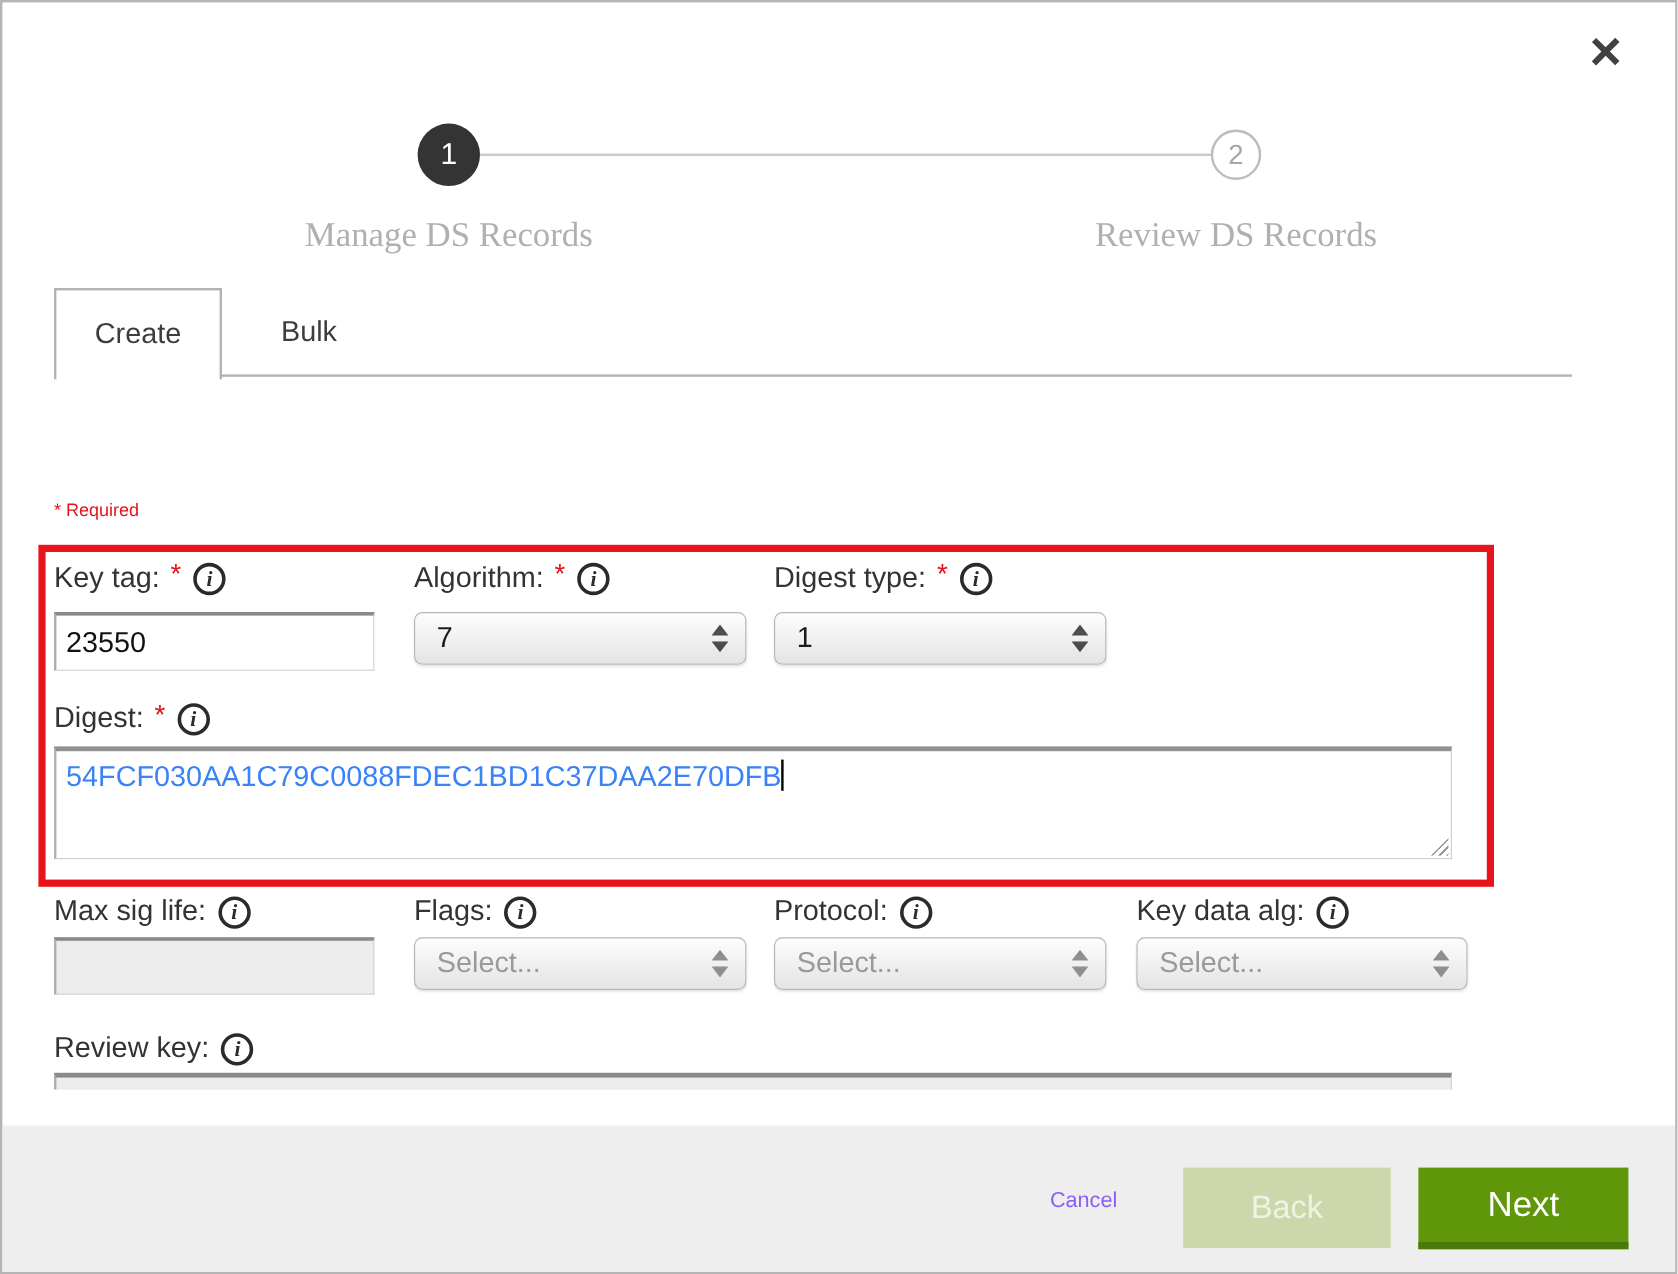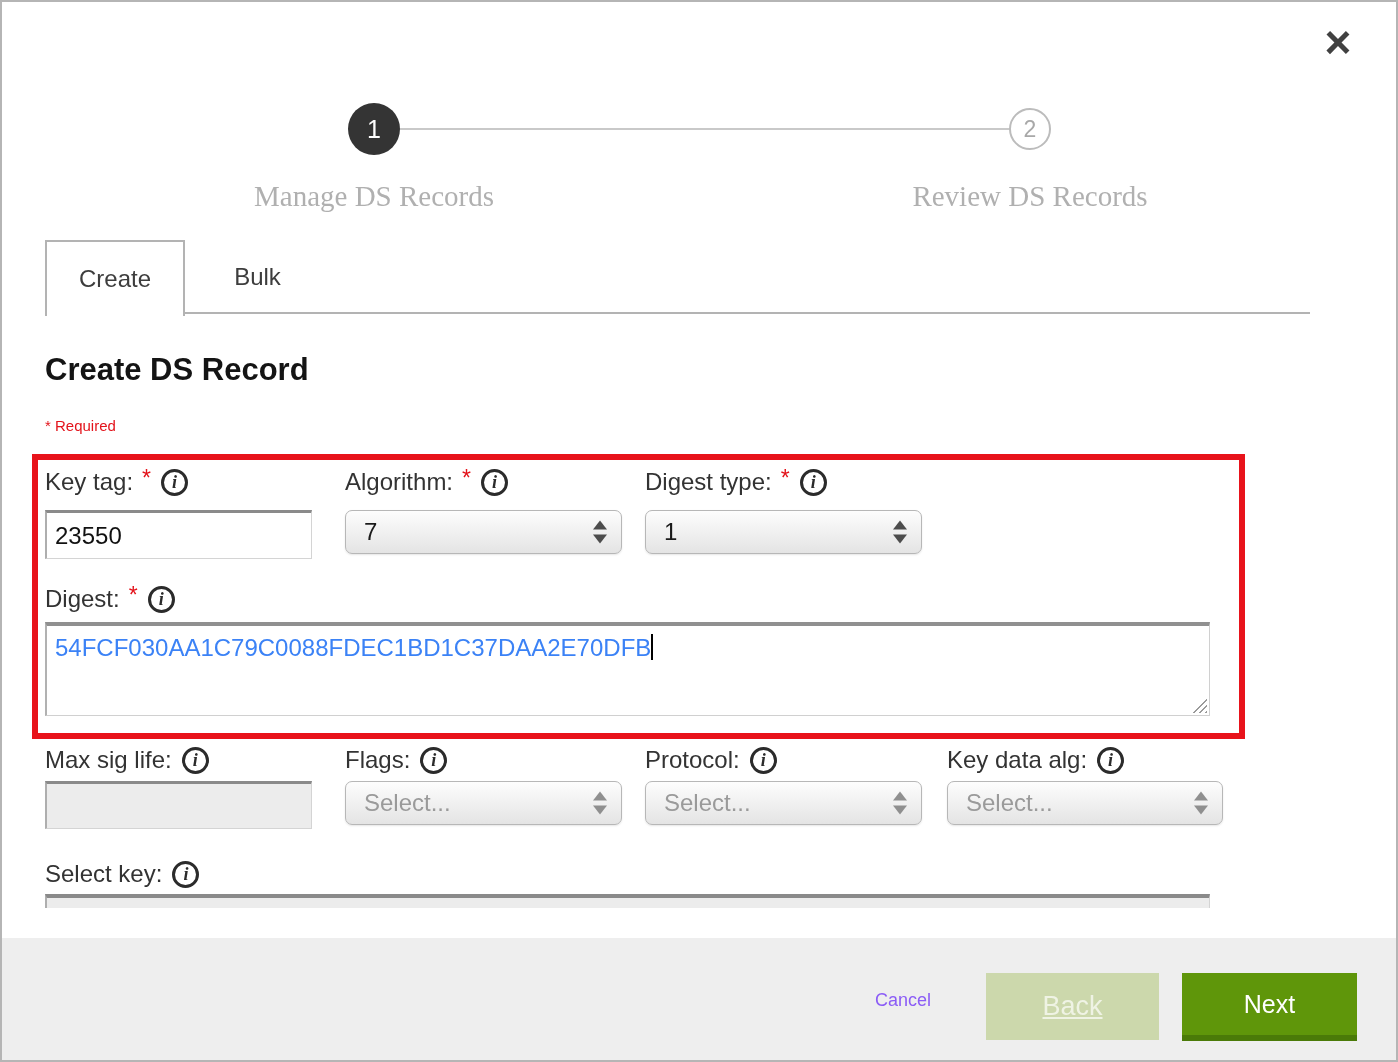--- a/index.html
+++ b/index.html
@@ -83,25 +83,25 @@
   .tri-up   { width:0; height:0; border-left:7px solid transparent; border-right:7px solid transparent; border-bottom:9px solid #4d4d4d; }
   .tri-down { width:0; height:0; border-left:7px solid transparent; border-right:7px solid transparent; border-top:9px solid #4d4d4d; }
   .select.placeholder .tri-up { border-bottom-color:#8f8f8f; }
   .select.placeholder .tri-down { border-top-color:#8f8f8f; }
 
   
   #footer { position:absolute; left:0; right:0; bottom:0; height:122px; background:#eeeeee; }
   #cancel-link { position:absolute; left:873px; top:988px; font-size:18px; color:#8b5cf6; cursor:pointer; z-index:3; }
   #back-btn {
     position:absolute; left:984px; top:971px; width:173px; height:67px; z-index:3;
-    background:#ccd8ac; color:#eff3e4; font-size:27px; display:flex; align-items:center; justify-content:center;text-decoration:underline;
+    background:#ccd8ac; color:#eff3e4; font-size:27px; display:flex; align-items:center; justify-content:center;
   }
   #next-btn {
     position:absolute; left:1180px; top:971px; width:175px; height:68px; z-index:3;
-    background:#5f960a; border-bottom:6px solid #4a7a08; color:#fff; font-size:25px;
+    background:#5f960a; border-bottom:6px solid #4a7a08; color:#fff; font-size:29px;
     display:flex; align-items:center; justify-content:center; cursor:pointer;
   }
 </style>
 </head>
 <body>
 
 <div id="modal">
 
   <div id="close-btn">×</div>
 
@@ -112,21 +112,20 @@
   <div id="step2-circle" class="step-circle">
     <span>2</span>
   </div>
   <div id="step1-label" class="step-label">Manage DS Records</div>
   <div id="step2-label" class="step-label">Review DS Records</div>
 
   <div id="tab-underline"></div>
   <div id="tab-single" class="tab">Create</div>
   <div id="tab-bulk" class="tab">Bulk</div>
 
-  <div id="page-title">Create DS Record</div>
   <div id="required-note">* Required</div>
 
   <div id="highlight-box"></div>
 
   <div class="field-label" style="left:43px; top:466px;">
     <span>Key tag:</span>
     <span class="req-star">*</span>
     <span class="info-icon">i</span>
   </div>
   <div class="field-label" style="left:343px; top:466px;">
@@ -204,21 +203,21 @@
   </div>
   <div class="select placeholder" style="left:945px; top:779px; width:276px;">
     <span>Select...</span>
     <span class="spinner">
         <span class="tri-up"></span>
         <span class="tri-down"></span>
       </span>
   </div>
 
   <div class="field-label" style="left:43px; top:858px;">
-    <span>Select key:</span>
+    <span>Review key:</span>
     <span class="info-icon">i</span>
   </div>
   <div style="position:absolute; left:43px; top:892px; width:1165px; height:14px; background:#ececec; border-top:4px solid #8a8a8a; border-left:2px solid #aeaeae; border-right:1px solid #d4d4d4;"></div>
 
   <div id="footer"></div>
   <div id="cancel-link">Cancel</div>
   <div id="back-btn">Back</div>
   <div id="next-btn">Next</div>
 
 </div>

